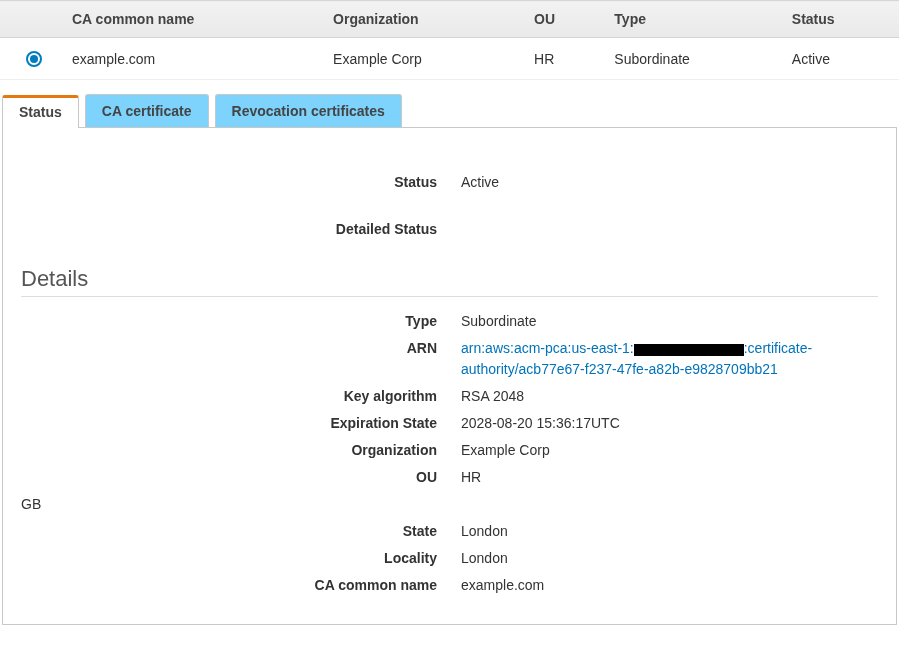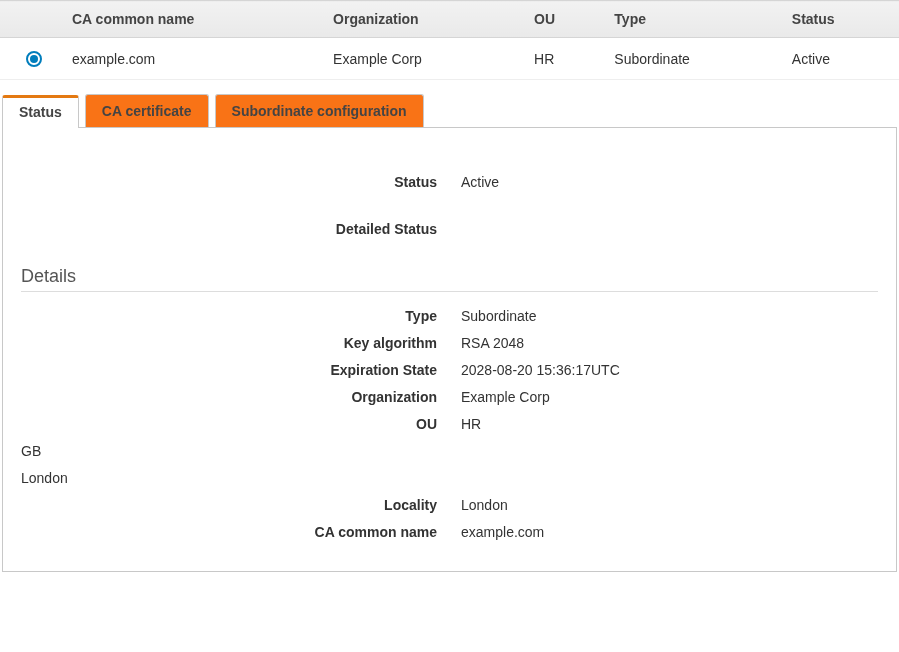--- a/index.html
+++ b/index.html
@@ -53,21 +53,21 @@
 
     .tabs {
       display: flex;
       margin: 14px 0 0 2px;
       position: relative;
       z-index: 2;
     }
     .tab {
       border: 1px solid #c8c8c8;
       border-bottom: none;
-      background: #f97316;
+      background: #7dd3fc;
       padding: 8px 16px;
       font-size: 14px;
       font-weight: 700;
       color: #444;
       border-radius: 3px 3px 0 0;
       margin-right: 6px;
       cursor: pointer;
     }
     .tab.active {
       background: #fff;
@@ -99,21 +99,21 @@
     .kv-value {
       flex: 1;
       color: #333;
       font-size: 14px;
       word-break: break-word;
     }
     .kv-value a { color: #0073bb; text-decoration: none; }
 
     h2.section {
       font-weight: 400;
-      font-size: 18px;
+      font-size: 22px;
       color: #555;
       margin: 10px 0 4px 0;
     }
     hr.section-rule {
       border: none;
       border-top: 1px solid #ddd;
       margin-bottom: 14px;
     }
     .redact {
       display: inline-block;
@@ -145,21 +145,21 @@
       <td>HR</td>
       <td>Subordinate</td>
       <td class="status-active">Active</td>
     </tr>
   </tbody>
 </table>
 
 <div class="tabs">
   <div class="tab active">Status</div>
   <div class="tab">CA certificate</div>
-  <div class="tab">Subordinate configuration</div>
+  <div class="tab">Revocation certificates</div>
 </div>
 
 <div class="tab-panel">
 
   <div class="kv-row spaced">
     <div class="kv-label">Status</div>
     <div class="kv-value status-active">Active</div>
   </div>
 
   <div class="kv-row spaced">
@@ -167,20 +167,26 @@
   </div>
 
   <h2 class="section">Details</h2>
   <hr class="section-rule">
 
   <div class="kv-row">
     <div class="kv-label">Type</div>
     <div class="kv-value">Subordinate</div>
   </div>
 
+  <div class="kv-row">
+    <div class="kv-label">ARN</div>
+    <div class="kv-value">
+      <a href="#"><span>arn:aws:acm-pca:us-east-1:</span><span class="redact"></span><span>:certificate-authority/acb77e67-f237-47fe-a82b-e9828709bb21</span></a>
+    </div>
+  </div>
 
   <div class="kv-row">
     <div class="kv-label">Key algorithm</div>
     <div class="kv-value">RSA 2048</div>
   </div>
 
 
   <div class="kv-row">
     <div class="kv-label">Expiration State</div>
     <div class="kv-value">2028-08-20 15:36:17UTC</div>
@@ -194,20 +200,21 @@
   <div class="kv-row">
     <div class="kv-label">OU</div>
     <div class="kv-value">HR</div>
   </div>
 
   <div class="kv-row">
     <div class="kv-value">GB</div>
   </div>
 
   <div class="kv-row">
+    <div class="kv-label">State</div>
     <div class="kv-value">London</div>
   </div>
 
   <div class="kv-row">
     <div class="kv-label">Locality</div>
     <div class="kv-value">London</div>
   </div>
 
   <div class="kv-row">
     <div class="kv-label">CA common name</div>

